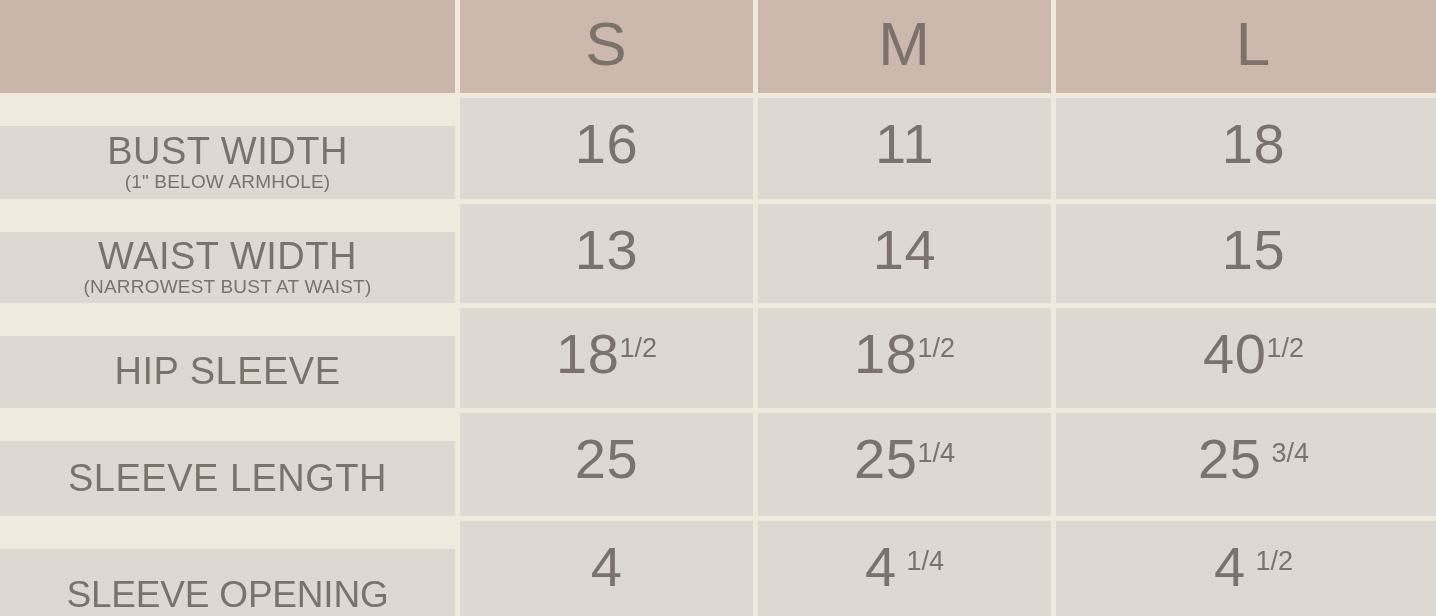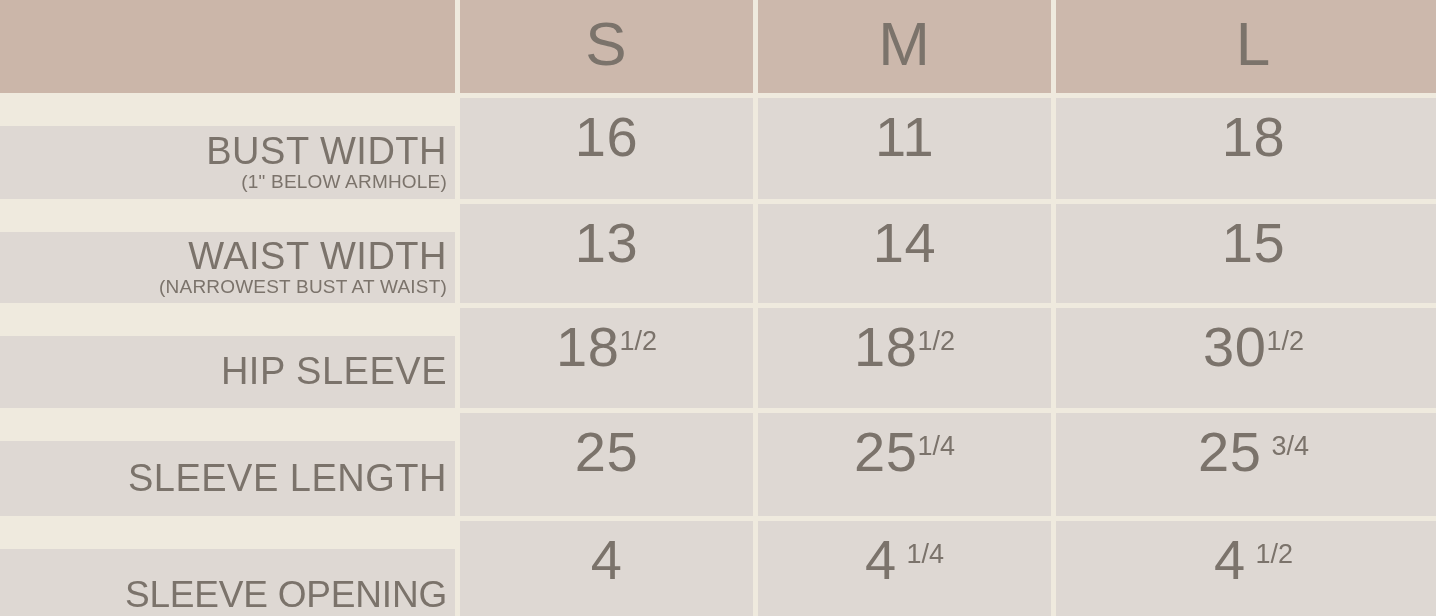--- a/index.html
+++ b/index.html
@@ -47,21 +47,21 @@
     letter-spacing: 1px;
     line-height: 1;
     padding-bottom: 6px;
   }
 
   
   .label-cell {
     background: #ded8d3;
     flex-direction: column;
     justify-content: center;
-    align-items: flex-end;
+    align-items: center;
     padding: 0 8px;
     margin-top: 28px;
   }
   .label-main {
     color: #7b736b;
     font-size: 38px;
     letter-spacing: 0.5px;
     line-height: 1.02;
     white-space: nowrap;
   }
@@ -76,21 +76,21 @@
     line-height: 1.1;
     margin-top: 1px;
     white-space: nowrap;
   }
 
   .value-cell {
     background: #ded8d3;
     color: #7b736b;
     align-items: baseline;
     justify-content: center;
-    padding-top: 11px;
+    padding-top: 18px;
   }
   .value-whole {
     font-size: 56px;
     line-height: 1;
     letter-spacing: 0.5px;
   }
   .value-frac {
     font-size: 27px;
     line-height: 1;
     position: relative;
@@ -151,21 +151,21 @@
   </div>
   <div class="cell value-cell">
     <span class="value-whole">18</span>
       <span class="value-frac">1/2</span>
   </div>
   <div class="cell value-cell">
     <span class="value-whole">18</span>
       <span class="value-frac">1/2</span>
   </div>
   <div class="cell value-cell">
-    <span class="value-whole">30</span>
+    <span class="value-whole">40</span>
       <span class="value-frac">1/2</span>
   </div>
 
   <div class="cell label-cell">
     <div class="label-main">SLEEVE LENGTH</div>
     <div class="label-sub"></div>
   </div>
   <div class="cell value-cell">
     <span class="value-whole">25</span>
       <span class="value-frac"></span>

